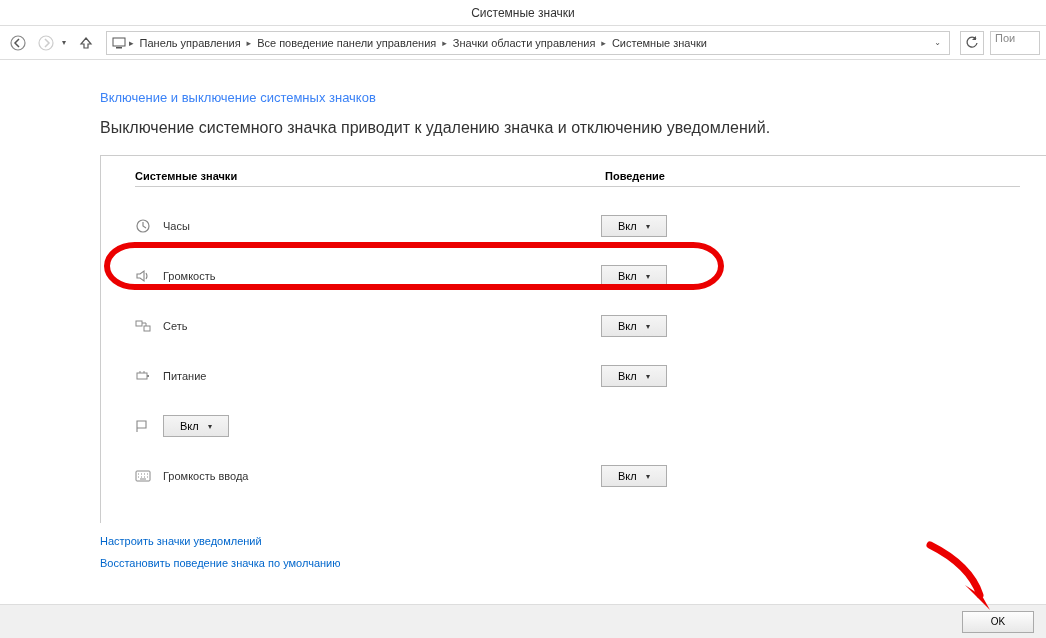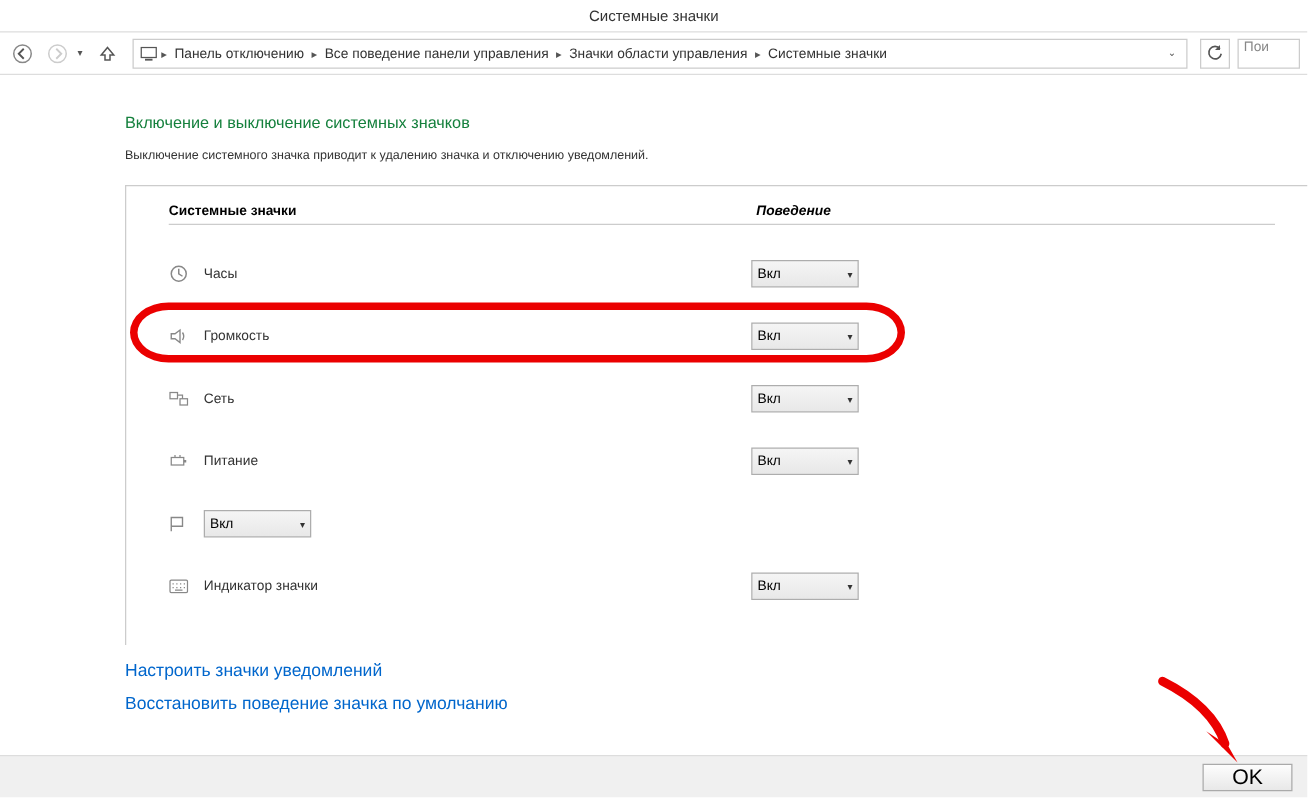--- a/index.html
+++ b/index.html
@@ -11,37 +11,37 @@
 .dropdown-arrow { font-size: 8px; color: #555; margin-right: 4px; }
 .nav-up { font-size: 14px; }
 .addressbar { flex: 1; display: flex; align-items: center; border: 1px solid #ccc; height: 24px; padding: 0 4px; gap: 2px; margin: 0 4px; background: #fff; }
 .addressbar .crumb { padding: 0 4px; white-space: nowrap; font-size: 11px; color: #333; }
 .addressbar .crumb-sep { font-size: 9px; color: #555; }
 .addr-drop { margin-left: auto; font-size: 8px; color: #555; padding: 0 4px; }
 .addr-icon { width: 16px; height: 16px; display: flex; align-items: center; justify-content: center; }
 .refresh-btn { width: 24px; height: 24px; display: flex; align-items: center; justify-content: center; border: 1px solid #ccc; margin: 0 2px; }
 .searchbox { width: 50px; height: 24px; border: 1px solid #ccc; padding: 0 4px; font-size: 11px; color: #888; overflow: hidden; }
 .content-area { position: relative; padding: 30px 0 0 100px; }
-.heading { color: #15803d; font-size: 13px; font-weight: normal; margin-bottom: 14px; }
-.subtext { font-size: 10px; color: #333; margin-bottom: 18px; }
+.heading { color: #3b82f6; font-size: 13px; font-weight: normal; margin-bottom: 14px; }
+.subtext { font-size: 16px; color: #333; margin-bottom: 18px; }
 .panel { border: 1px solid #ccc; border-right: none; border-bottom: none; width: 946px; height: 368px; position: relative; }
 .panel-inner { padding: 14px 26px 0 34px; }
 .row-header { display: flex; border-bottom: 1px solid #ccc; padding-bottom: 4px; margin-bottom: 14px; }
 .row-header .col1 { width: 470px; font-weight: bold; font-size: 11px; }
-.row-header .col2 { font-weight: bold; font-size: 11px; font-style: italic; }
+.row-header .col2 { font-weight: bold; font-size: 11px; }
 .row { display: flex; align-items: center; height: 50px; }
 .row .iconcell { width: 28px; display: flex; align-items: center; justify-content: flex-start; color: #777; }
 .row .labelcell { width: 438px; font-size: 11px; color: #333; }
 .row .selectcell { }
-.sel { width: 86px; height: 22px; border: 1px solid #adadad; background: linear-gradient(#f5f5f5, #e8e8e8); font-size: 11px; padding: 0 4px; display: flex; align-items: center; justify-content: space-between; }
+.sel { width: 66px; height: 22px; border: 1px solid #adadad; background: linear-gradient(#f5f5f5, #e8e8e8); font-size: 11px; padding: 0 16px; display: flex; align-items: center; justify-content: space-between; }
 .sel .arrow { font-size: 8px; color: #333; }
 .links { margin-top: 12px; }
-.link { display: block; color: #0066cc; font-size: 14px; margin: 10px 0; text-decoration: none; }
+.link { display: block; color: #0066cc; font-size: 11px; margin: 10px 0; text-decoration: none; }
 .footer { position: absolute; bottom: 0; left: 0; right: 0; height: 34px; border-top: 1px solid #ddd; background: #f0f0f0; display: flex; align-items: center; justify-content: flex-end; padding-right: 12px; }
-.ok-btn { width: 72px; height: 22px; border: 1px solid #aaa; background: linear-gradient(#fdfdfd, #e8e8e8); font-size: 17px; }
+.ok-btn { width: 72px; height: 22px; border: 1px solid #aaa; background: linear-gradient(#fdfdfd, #e8e8e8); font-size: 10px; }
 svg { display: block; }
 .highlight-ring { position: absolute; border: 6px solid #eb0000; border-radius: 36px / 28px; pointer-events: none; }
 .arrow-annot { position: absolute; pointer-events: none; }
 </style>
 </head>
 <body>
 
 <div class="titlebar">Системные значки</div>
 
 <div class="navbar">
@@ -65,21 +65,21 @@
   </div>
 
   <div class="addressbar">
     <span class="addr-icon">
       <svg width="14" height="12" viewBox="0 0 14 12">
           <rect x="1" y="1" width="12" height="8" fill="none" stroke="#555"></rect>
           <rect x="4" y="10" width="6" height="1.5" fill="#555"></rect>
         </svg>
     </span>
     <span class="crumb-sep">▸</span>
-    <span class="crumb">Панель отключению</span>
+    <span class="crumb">Панель управления</span>
     <span class="crumb-sep">▸</span>
     <span class="crumb">Все поведение панели управления</span>
     <span class="crumb-sep">▸</span>
     <span class="crumb">Значки области управления</span>
     <span class="crumb-sep">▸</span>
     <span class="crumb">Системные значки</span>
     <span class="addr-drop">⌄</span>
   </div>
 
   <div class="refresh-btn">
@@ -182,21 +182,21 @@
           </div>
       </div>
 
       <div class="row">
         <div class="iconcell">
             <svg width="16" height="12" viewBox="0 0 16 12">
               <rect x="1" y="1" width="14" height="10" rx="1" fill="none" stroke="#888"></rect>
               <path d="M3 4 H4 M6 4 H7 M9 4 H10 M12 4 H13 M3 7 H4 M6 7 H7 M9 7 H10 M12 7 H13 M5 9 H11" stroke="#888" stroke-width="1"></path>
             </svg>
           </div>
-        <div class="labelcell">Индикатор значки</div>
+        <div class="labelcell">Громкость ввода</div>
         <div class="selectcell">
             <div class="sel">
               <span>Вкл</span>
               <span class="arrow">▾</span>
             </div>
           </div>
       </div>
     </div>
   </div>
 

